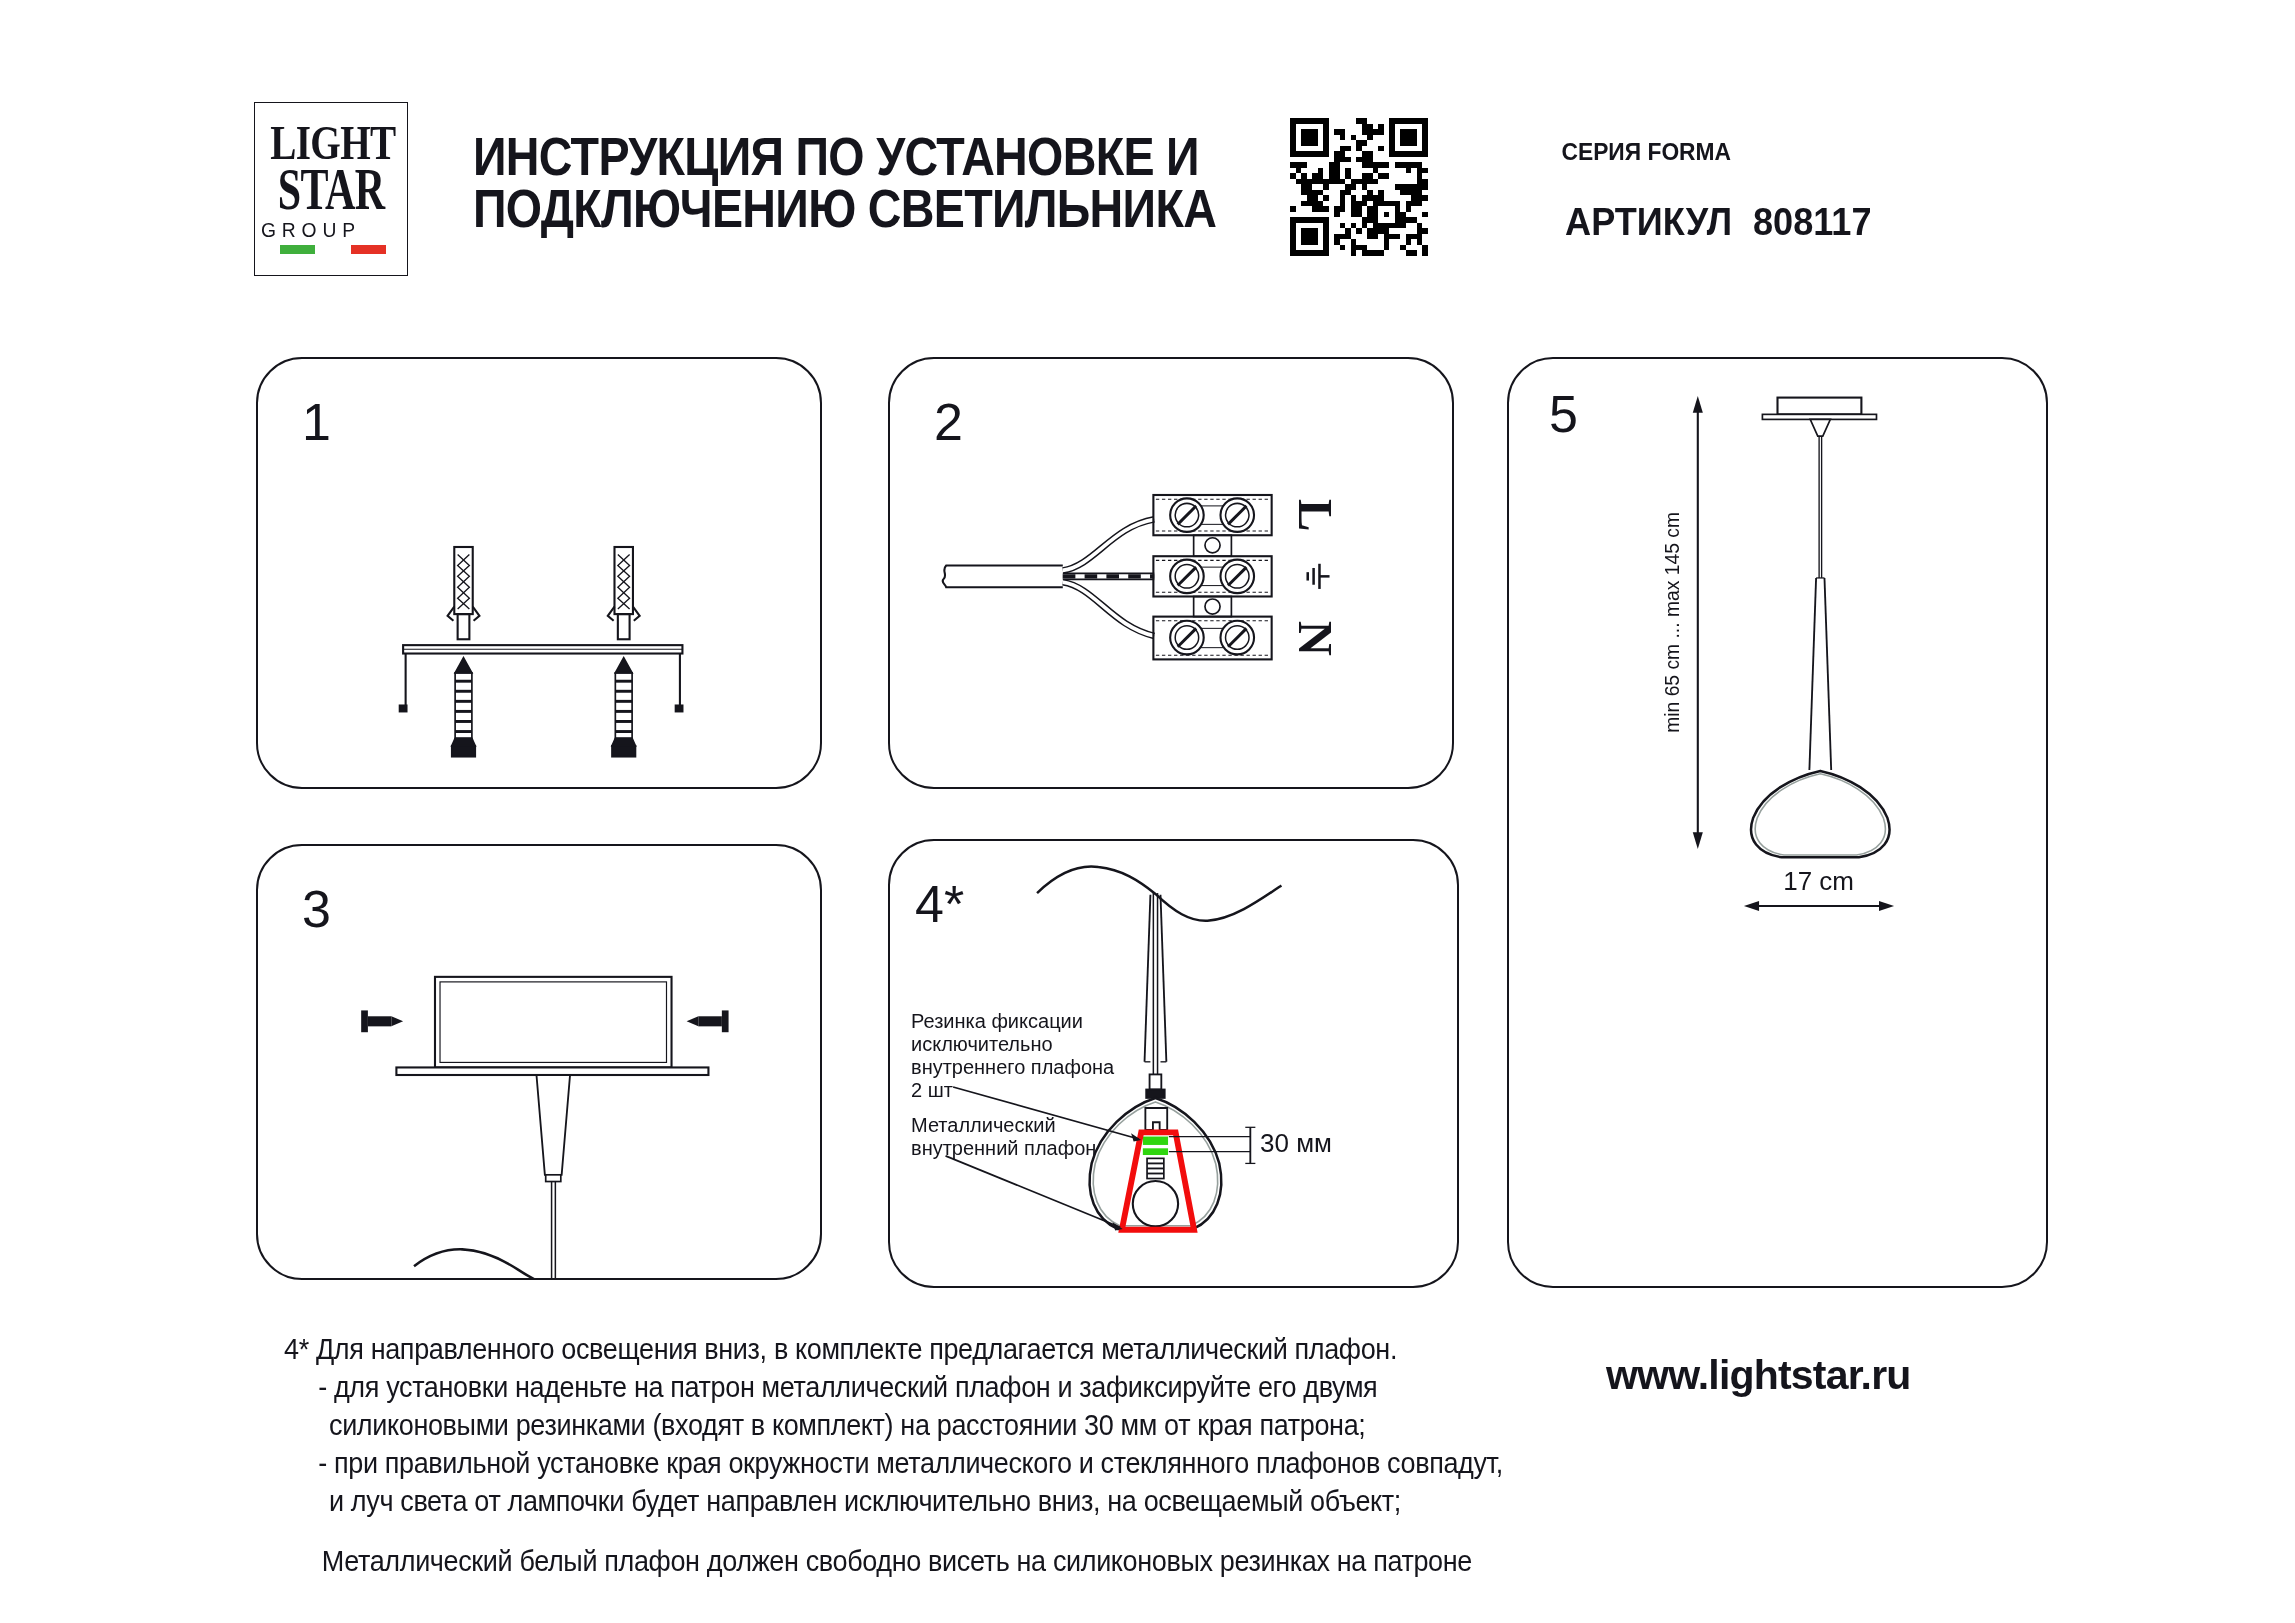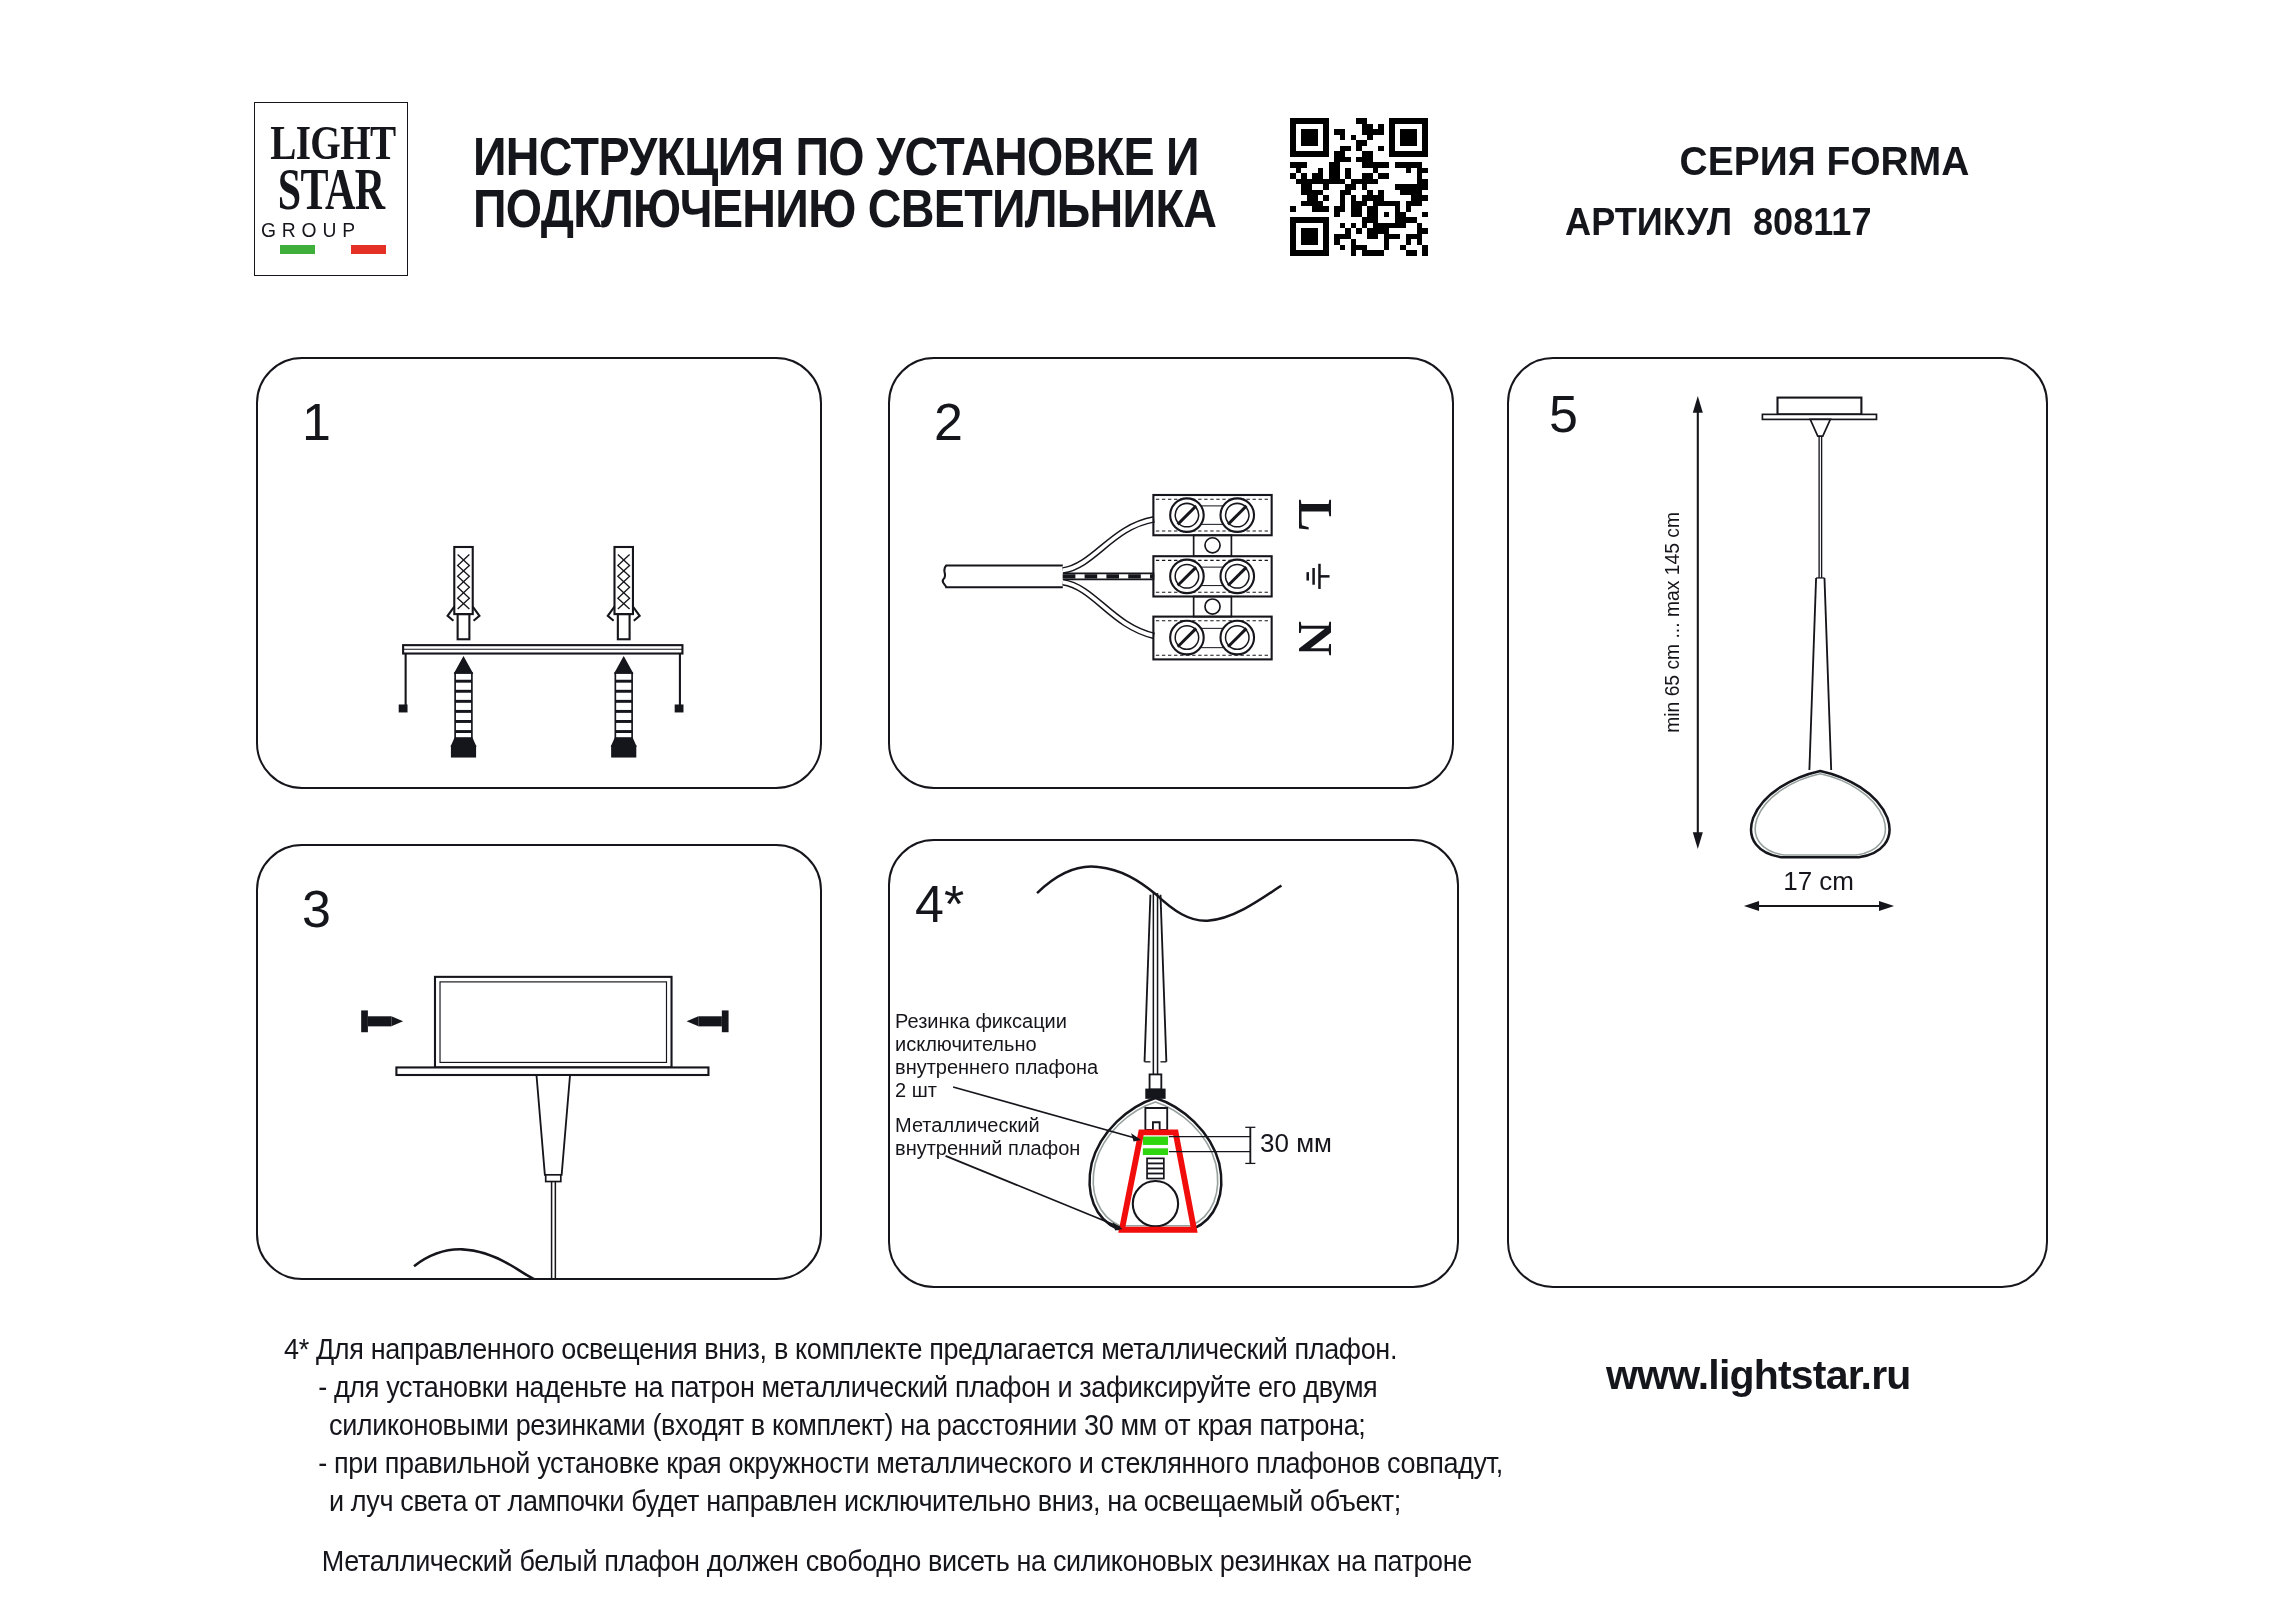--- a/index.html
+++ b/index.html
@@ -13,33 +13,33 @@
       transform:scaleX(0.80);letter-spacing:-0.8px;}
   .logo-star{position:absolute;left:0;width:100%;top:62px;text-align:center;
       font-family:"Liberation Serif",serif;font-weight:bold;font-size:60px;line-height:49px;
       transform:scaleX(0.70);letter-spacing:-0.8px;}
   .logo-group{position:absolute;left:0;width:100%;top:117px;text-align:left;
       font-size:19.3px;letter-spacing:5.9px;text-indent:5.9px;}
   .logo-flag{position:absolute;left:25px;top:142px;width:106px;height:9.2px;display:flex;}
   .logo-flag span{flex:1;height:100%;display:block;}
   .title{left:473px;top:131px;width:923px;font-weight:bold;font-size:53px;line-height:52px;
       letter-spacing:-0.8px;transform:scaleX(0.88);transform-origin:left top;white-space:nowrap;}
-  .series-line{left:1557px;top:138px;width:420px;text-align:right;font-weight:bold;
-      font-size:41px;white-space:nowrap;}
+  .series-line{left:1557px;top:138px;width:420px;text-align:left;font-weight:bold;
+      font-size:24px;white-space:nowrap;}
   .series-line>span{display:inline-block;transform:scaleX(0.95);}
   .article-line{left:1557px;top:201px;width:420px;text-align:left;font-weight:bold;
       font-size:38px;white-space:nowrap;}
   .article-line .lbl{margin-right:22px;}
   .article-line>span{display:inline-block;transform:scaleX(0.95);}
   .qr{left:1290px;top:118px;width:138px;height:138px;}
   
   .panel{position:absolute;border:2.5px solid #15151c;border-radius:46px;background:#fff;}
   .panel svg{position:absolute;left:0;top:0;}
   .pnum{position:absolute;left:44px;top:37px;font-size:52px;line-height:52px;color:#15151c;}
-  .p4label{position:absolute;font-size:20px;line-height:23px;color:#15151c;}
+  .p4label{position:absolute;font-size:20px;line-height:23px;color:#15151c;margin-left:16px;}
   .dim30{position:absolute;left:370px;top:287px;font-size:26px;}
   
   .notes{left:284px;top:1330px;width:1259px;font-size:30px;line-height:38px;
       letter-spacing:-0.4px;transform:scaleX(0.90);transform-origin:left top;white-space:nowrap;}
   .ind1{padding-left:38px;}
   .ind2{padding-left:50px;}
   .ind3{padding-left:42px;}
   .gap-top{margin-top:22px;}
   .website{left:1606px;top:1340px;font-size:41px;font-weight:bold;letter-spacing:-0.8px;margin-top:12px;}
   svg text{font-family:"Liberation Sans",sans-serif;}

